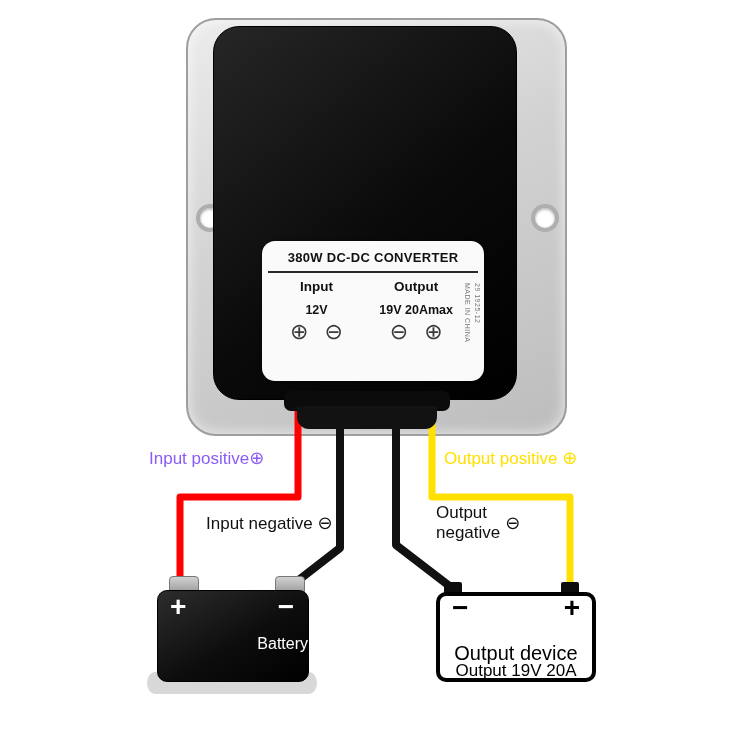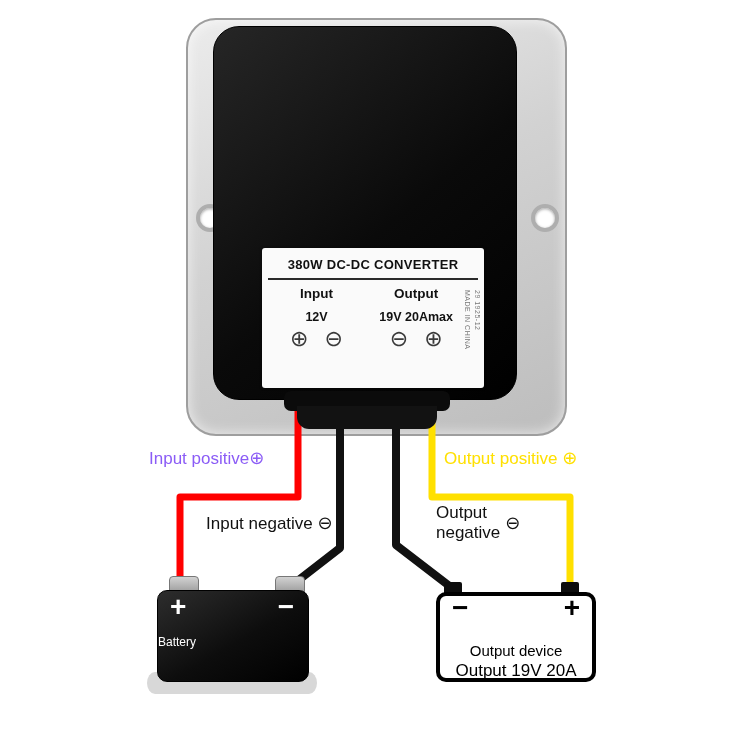--- a/index.html
+++ b/index.html
@@ -22,22 +22,22 @@
     z-index:1;
   }
   .hole-left{left:196px;top:204px;}
   .hole-right{left:531px;top:204px;}
   .body-black{
     left:213px;top:26px;width:302px;height:372px;border-radius:26px;
     background:linear-gradient(140deg,#262626 0%,#0a0a0a 55%,#000 100%);
     border:1px solid #000;z-index:1;
   }
   .label-white{
-    left:262px;top:248px;width:222px;height:140px;background:#fafafa;
-    border-radius:3px;box-shadow:0 0 3px rgba(0,0,0,.5);z-index:2;
+    left:262px;top:241px;width:222px;height:140px;background:#fafafa;
+    border-radius:13px;box-shadow:0 0 3px rgba(0,0,0,.5);z-index:2;
   }
   .label-title{
     text-align:center;font-weight:bold;font-size:13px;letter-spacing:.3px;
     padding-top:9px;color:#111;
   }
   .label-divider{border:0;border-top:2px solid #2a2a2a;margin:6px 6px 2px 6px;}
   .label-cols{display:flex;padding:2px 0 0 10px;}
   .label-col{display:flex;flex-direction:column;align-items:center;}
   .col-input{width:42%;}
   .col-output{width:52%;}
@@ -86,36 +86,36 @@
   }
   .cap-left{left:169px;top:576px;}
   .cap-right{left:275px;top:576px;}
   .battery-body{
     left:157px;top:590px;width:150px;height:90px;border-radius:10px;
     background:linear-gradient(150deg,#2d2d2d 0%,#0d0d0d 55%,#000 100%);
     border:1px solid #000;z-index:4;color:#fff;
   }
   .battery-plus{position:absolute;left:12px;top:0px;font-size:28px;font-weight:bold;}
   .battery-minus{position:absolute;right:14px;top:0px;font-size:28px;font-weight:bold;}
-  .battery-name{position:absolute;left:0;right:0;top:44px;text-align:left;font-size:12px;}
+  .battery-name{position:absolute;left:0;right:0;top:44px;text-align:right;font-size:16px;}
   .caption{font-size:17px;color:#000;text-align:center;z-index:5;}
   .caption-battery{left:147px;top:692px;width:170px;}
   .caption-device{left:426px;top:661px;width:180px;}
 
   
   .device-tab{width:18px;height:14px;background:#0d0d0d;z-index:3;border-radius:2px;}
   .tab-left{left:444px;top:582px;}
   .tab-right{left:561px;top:582px;}
   .device-box{
     left:436px;top:592px;width:160px;height:90px;background:#fff;
     border:4px solid #000;border-radius:10px;z-index:4;box-sizing:border-box;
   }
   .device-minus{position:absolute;left:12px;top:-4px;font-size:28px;font-weight:bold;}
   .device-plus{position:absolute;right:12px;top:-4px;font-size:28px;font-weight:bold;}
-  .device-name{position:absolute;left:0;right:0;top:46px;text-align:center;font-size:15px;}
+  .device-name{position:absolute;left:0;right:0;top:46px;text-align:center;font-size:20px;}
 </style>
 </head>
 <body>
 
 <div class="cu-root">
 
   <div class="abs plate"></div>
   <div class="abs hole hole-left"></div>
   <div class="abs hole hole-right"></div>
   <div class="abs body-black"></div>

